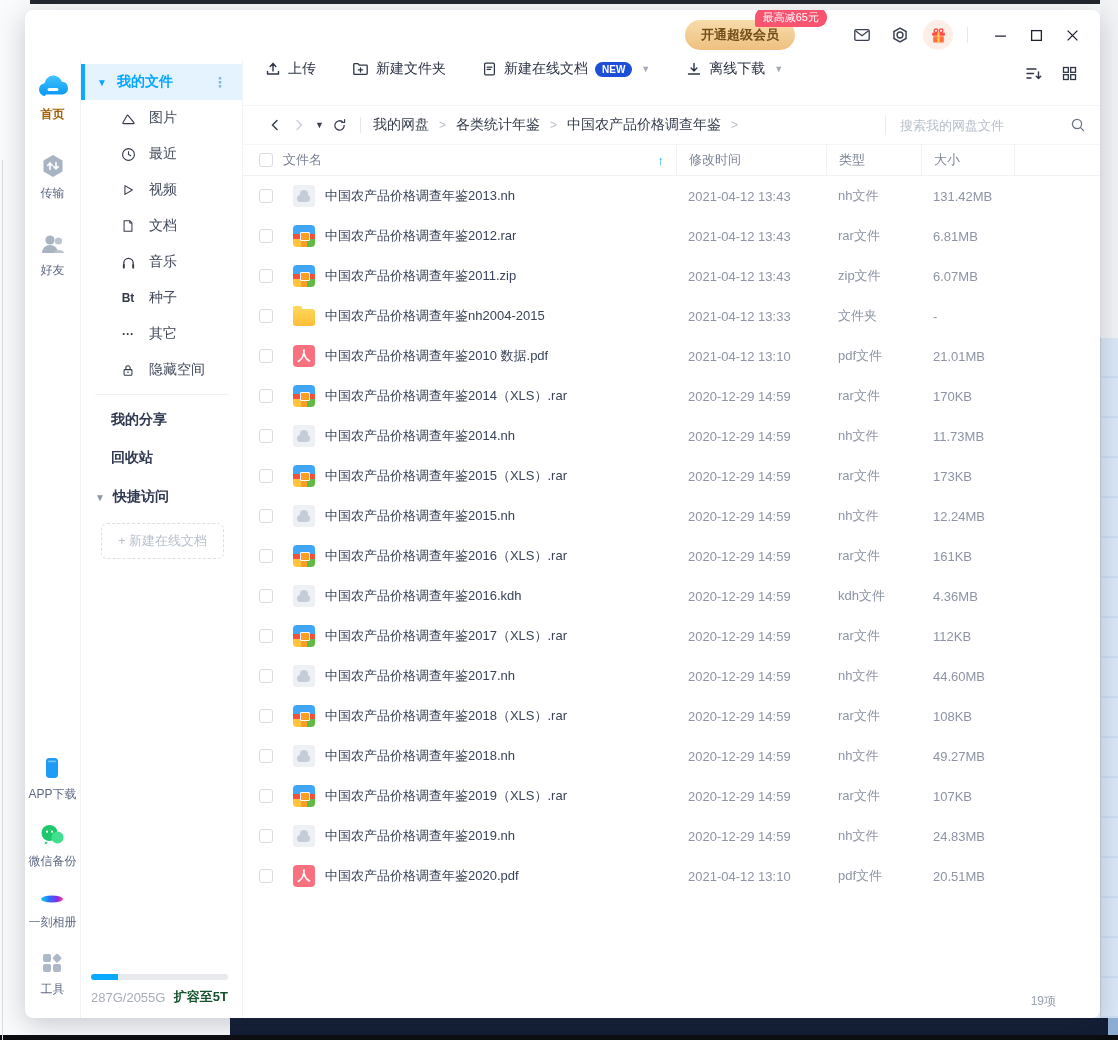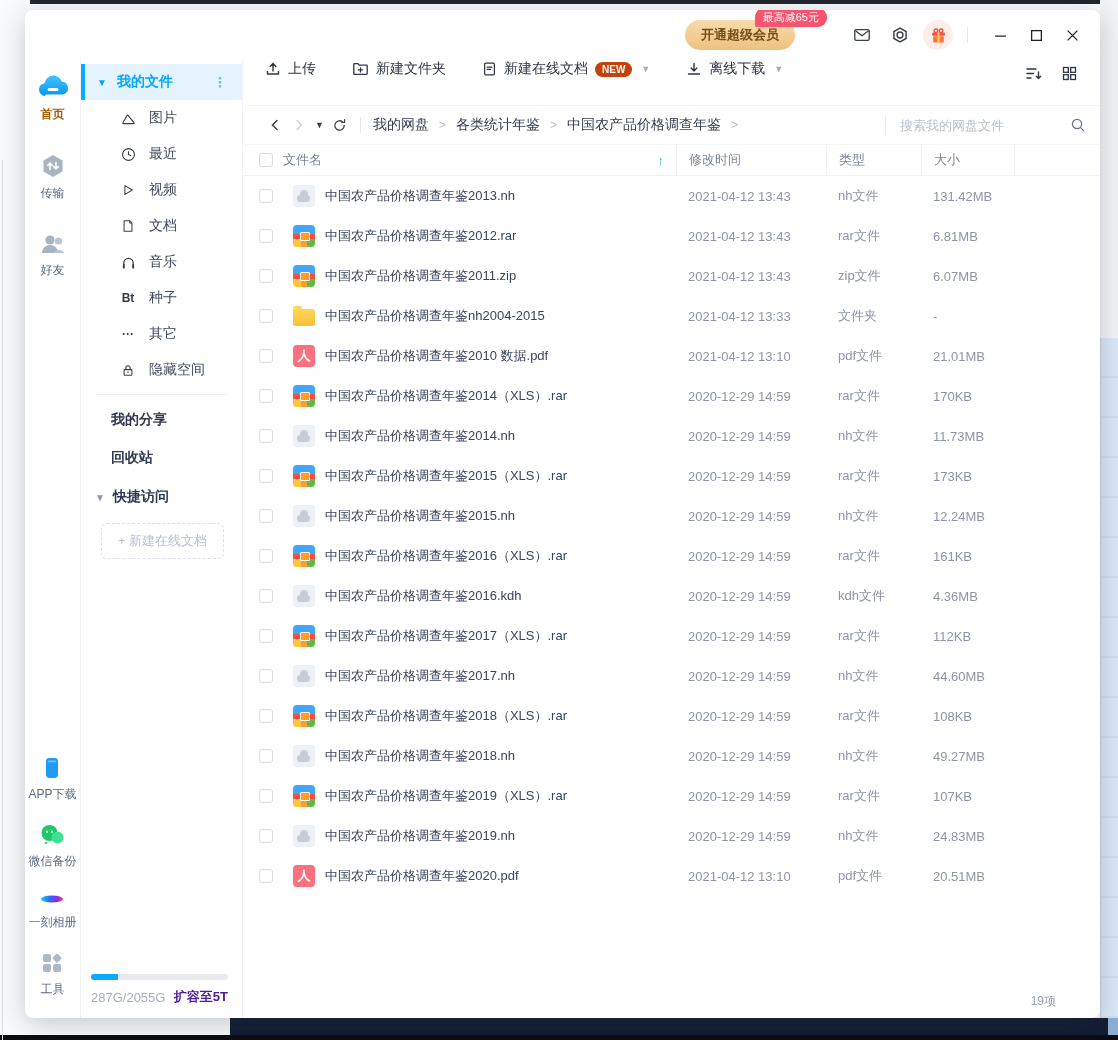--- a/index.html
+++ b/index.html
@@ -55,27 +55,27 @@
   .side-sec { display:flex; align-items:center; height:40px; color:#2e3850; font-weight:bold; cursor:pointer; }
   .side-sec .caret { margin-left:14px; margin-right:8px; font-size:10px; color:#8d97a8; }
   .drop-zone { margin:6px 18px 0 20px; border:1px dashed #dcdfe5; border-radius:6px; color:#b9c0cc; font-size:13px;
                display:flex; align-items:center; justify-content:center; height:36px; cursor:pointer; }
   .side-fill { flex:1; }
   .storage { padding:0 14px 12px 10px; }
   .storage .track { height:6px; background:#e7e9ec; border-radius:3px; overflow:hidden; margin-bottom:8px; }
   .storage .fill { height:100%; width:20%; background:#0aabff; }
   .storage .line { display:flex; align-items:center; justify-content:space-between; font-size:13px; }
   .storage .used { color:#a7adb9; }
-  .storage .expand { color:#4c1d95; font-weight:bold; cursor:pointer; }
+  .storage .expand { color:#14532d; font-weight:bold; cursor:pointer; }
 
   
   .content { flex:1; display:flex; flex-direction:column; min-width:0; }
   .toolbar { height:46px; flex:0 0 46px; display:flex; align-items:flex-start; padding:0 18px 0 22px; border-bottom:1px solid #f4f5f7; }
   .tool-btn { display:flex; align-items:center; gap:7px; margin-right:36px; font-size:14px; color:#2d3445; cursor:pointer; white-space:nowrap; }
-  .new-badge { background:#c2410c; color:#fff; font-size:10px; font-weight:bold; border-radius:8px; padding:2px 7px; }
+  .new-badge { background:#1d4ed8; color:#fff; font-size:10px; font-weight:bold; border-radius:8px; padding:2px 7px; }
   .drop-caret { color:#a3a9b6; font-size:9px; margin-left:2px; cursor:pointer; }
   .toolbar .spacer { flex:1; }
   .view-icon { width:26px; height:26px; display:flex; align-items:center; justify-content:center; margin-left:10px; cursor:pointer; }
 
   .crumbrow { height:38px; flex:0 0 38px; display:flex; align-items:center; padding:0 14px 0 20px; }
   .nav-ic { width:24px; height:24px; display:flex; align-items:center; justify-content:center; cursor:pointer; }
   .nav-caret { color:#3a4150; font-size:9px; margin:0 4px; cursor:pointer; }
   .crumb-div { width:1px; height:16px; background:#e4e6ea; margin:0 12px 0 8px; }
   .crumb { font-size:14px; color:#353c4c; cursor:pointer; white-space:nowrap; }
   .crumb-sep { color:#b7bdc8; font-size:12px; margin:0 10px; }

